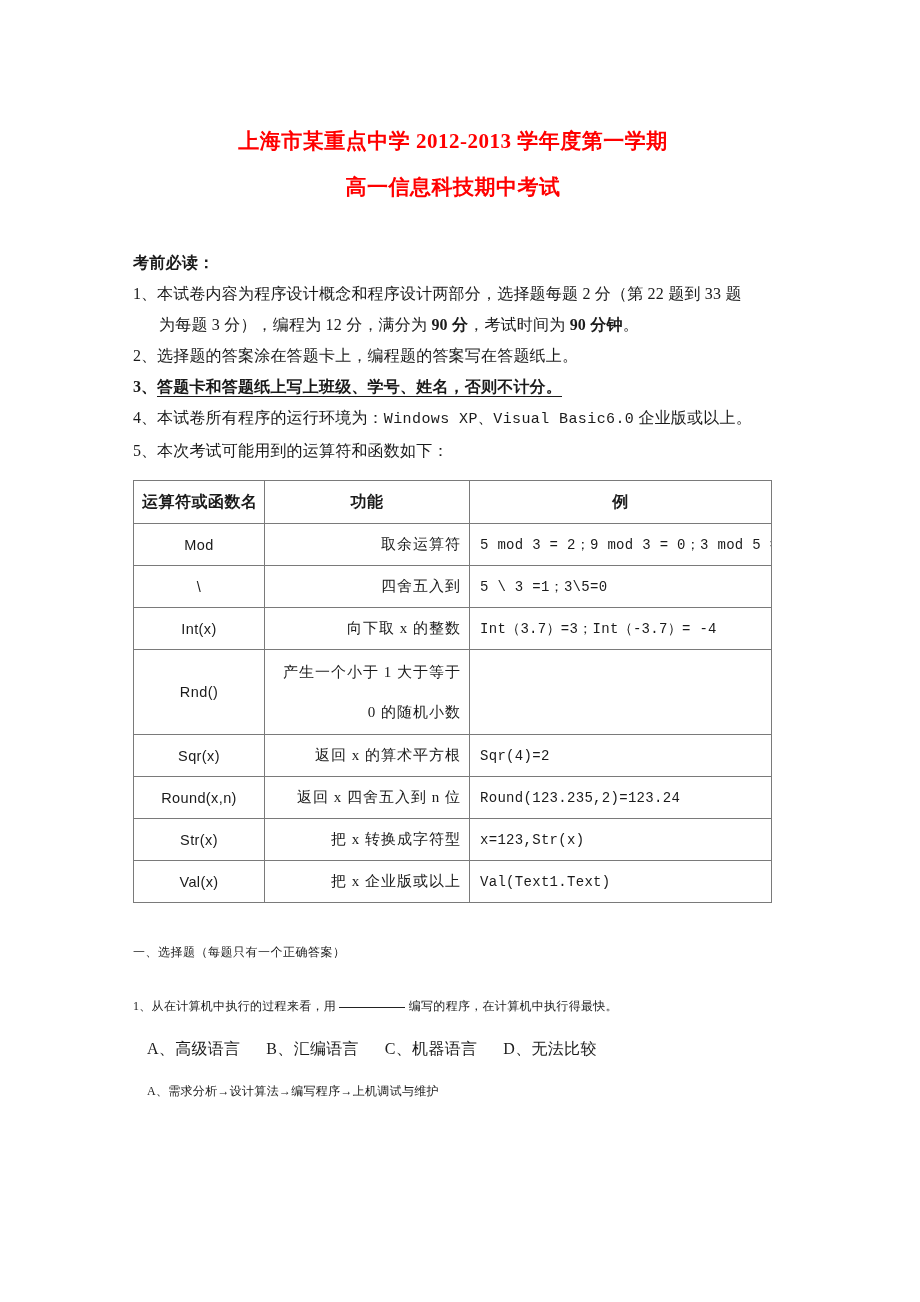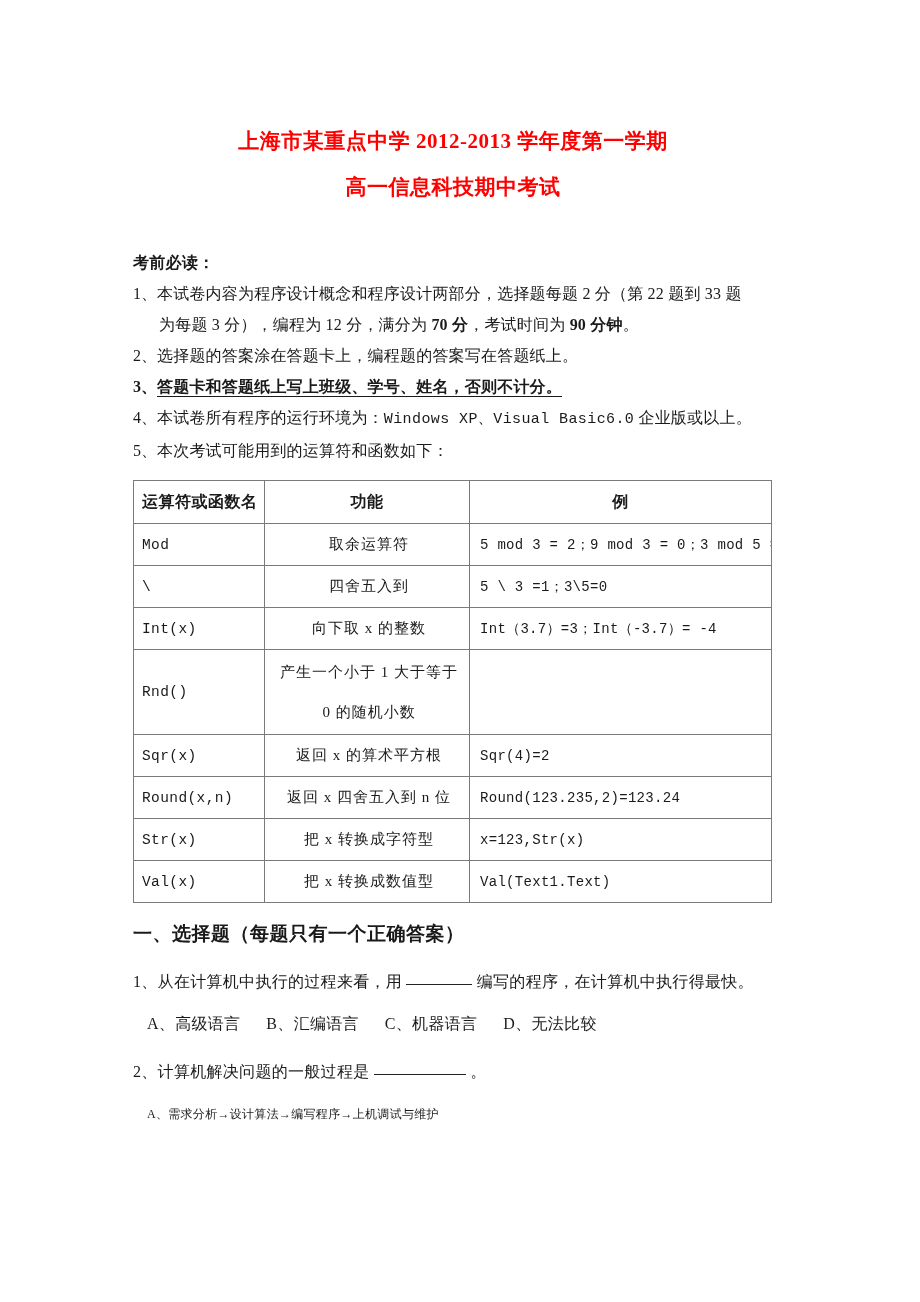--- a/index.html
+++ b/index.html
@@ -106,54 +106,55 @@
     font-size: 16px;
     text-align: center;
     height: 42px;
     letter-spacing: 0.5px;
   }
   .fn-table td {
     height: 41px;
     font-size: 15px;
   }
   td.col-name {
-    font-family: Liberation Mono, monospace;
+    text-align: center;
+    font-family: Liberation Sans, sans-serif;
     font-size: 14.5px;
     letter-spacing: 0.4px;
   }
   td.col-func {
-    text-align: center;
+    text-align: right;
     letter-spacing: 1px;
     padding-left: 12px;
   }
   td.col-ex {
     text-align: left;
     font-family: "Liberation Mono", "DejaVu Sans Mono", monospace;
     font-size: 14px;
     letter-spacing: 0.3px;
     padding-left: 10px;
   }
   tr.tall td { height: 84px; }
   tr.tall td.col-func {
     white-space: normal;
     line-height: 40px;
     vertical-align: middle;
   }
 
   
   .section-heading {
-    margin-top: 16px;
-    font-weight: bold;
-    font-size: 19px;
+    margin-top: 34px;
+    font-weight: normal;
+    font-size: 12px;
     line-height: 30px;
     letter-spacing: 0.5px;
   }
   .question {
-    margin-top: 17px;
-    font-size: 16px;
+    margin-top: 24px;
+    font-size: 12px;
     line-height: 31px;
     letter-spacing: 0.3px;
   }
   .options {
     margin-top: 12px;
     padding-left: 14px;
     font-size: 16px;
     line-height: 30px;
     letter-spacing: 0.3px;
   }
@@ -186,21 +187,21 @@
     <div class="title-block">
       <div class="title-line">上海市某重点中学 2012-2013 学年度第一学期</div>
       <div class="title-line">高一信息科技期中考试</div>
     </div>
 
     <div class="notice">
       <div class="notice-heading">考前必读：</div>
 
       <div class="notice-item">
         <span class="num">1、</span><span>本试卷内容为程序设计概念和程序设计两部分，选择题每题 2 分（第 22 题到 33 题</span>
-        <span class="cont-line"><span>为每题 3 分），编程为 12 分，满分为 </span><span class="bold">70 分</span><span>，考试时间为 </span><span class="bold">90 分钟</span><span>。</span></span>
+        <span class="cont-line"><span>为每题 3 分），编程为 12 分，满分为 </span><span class="bold">90 分</span><span>，考试时间为 </span><span class="bold">90 分钟</span><span>。</span></span>
       </div>
 
       <div class="notice-item">
         <span class="num">2、</span><span>选择题的答案涂在答题卡上，编程题的答案写在答题纸上。</span>
       </div>
 
       <div class="notice-item">
         <span class="num bold">3、</span><span class="bold-underline">答题卡和答题纸上写上班级、学号、姓名，否则不计分。</span>
       </div>
 
@@ -257,40 +258,35 @@
           <td class="col-func">返回 x 四舍五入到 n 位</td>
           <td class="col-ex">Round(123.235,2)=123.24</td>
         </tr>
         <tr>
           <td class="col-name">Str(x)</td>
           <td class="col-func">把 x 转换成字符型</td>
           <td class="col-ex">x=123,Str(x)</td>
         </tr>
         <tr>
           <td class="col-name">Val(x)</td>
-          <td class="col-func">把 x 转换成数值型</td>
+          <td class="col-func">把 x 企业版或以上</td>
           <td class="col-ex">Val(Text1.Text)</td>
         </tr>
       </tbody>
     </table>
 
     <div class="section-heading">一、选择题（每题只有一个正确答案）</div>
 
     <div class="question">
       <span class="num">1、</span><span>从在计算机中执行的过程来看，用</span>
       <span class="blank short"></span>
       <span>编写的程序，在计算机中执行得最快。</span>
     </div>
     <div class="options">
       <span class="opt">A、高级语言</span><span class="opt">B、汇编语言</span><span class="opt">C、机器语言</span><span class="opt">D、无法比较</span>
     </div>
 
-    <div class="question">
-      <span class="num">2、</span><span>计算机解决问题的一般过程是</span>
-      <span class="blank long"></span>
-      <span>。</span>
-    </div>
     <div class="options-single">
       <span class="opt">A、需求分析→设计算法→编写程序→上机调试与维护</span>
     </div>
 
   </div>
 </div>
 
 </body></html>

